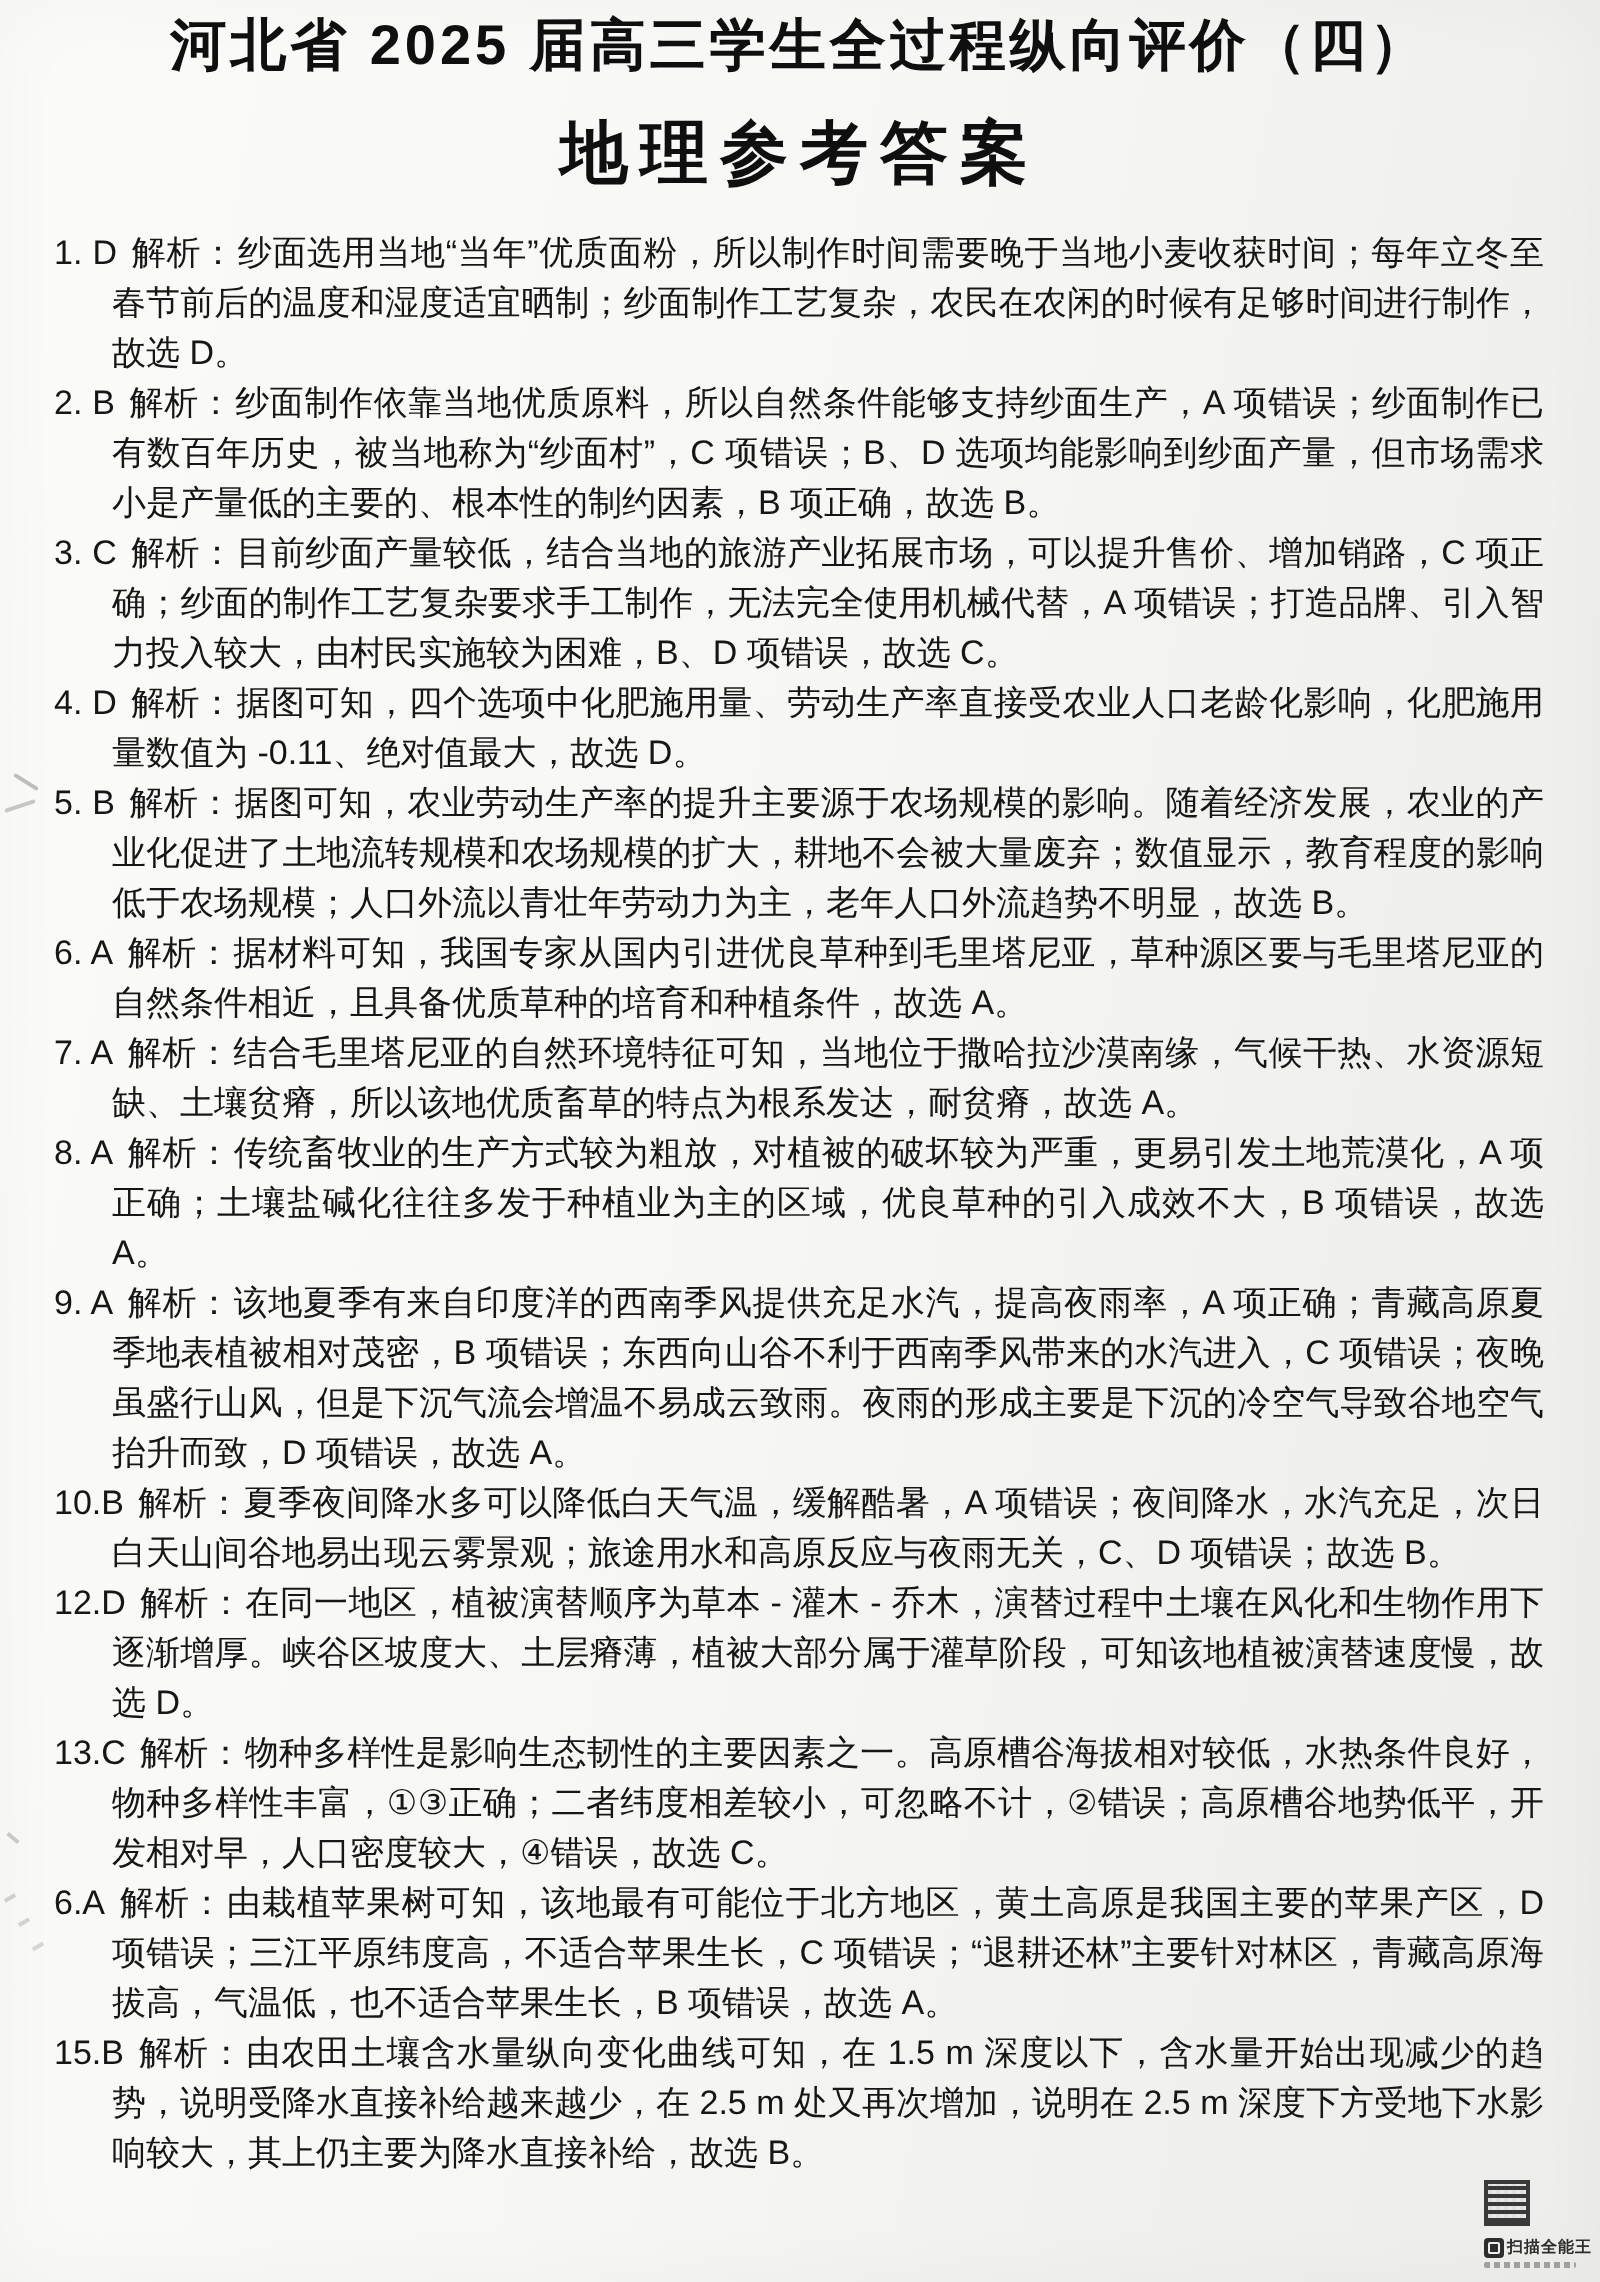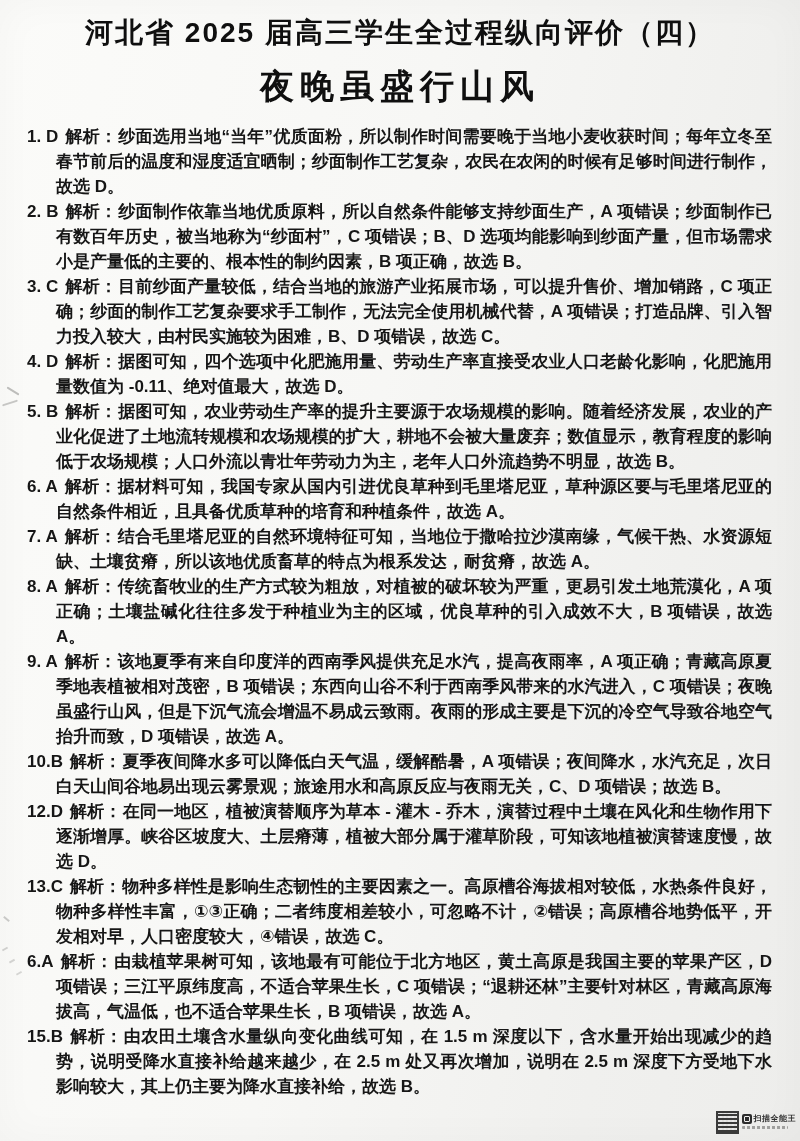--- a/index.html
+++ b/index.html
@@ -15,38 +15,38 @@
     overflow:hidden;
     color:#141414;
     background:linear-gradient(100deg,#fbfbf9 0%,#f7f7f5 45%,#f0f0ee 78%,#ededeb 100%);
     box-shadow:inset 0 0 40px rgba(0,0,0,0.03);
   }
   .doc-title{
     text-align:center;
     font-size:28px;
     font-weight:800;
     letter-spacing:2px;
-    padding-top:14px;
+    padding-top:4px;
     color:#0f0f0f;
   }
   .doc-subtitle{
     text-align:center;
     font-size:34px;
     font-weight:800;
     letter-spacing:6px;
     margin-top:12px;
     color:#0f0f0f;
   }
   .items{
     margin:14px 28px 0 27px;
   }
   .item{
     font-size:17px;
     line-height:25px;
-    font-weight:700;
+    font-weight:400;
     text-align:justify;
     padding-left:29px;
     text-indent:-29px;
     color:#161616;
   }
   .item-prefix{margin-right:7px;white-space:pre;}
   .item-label{margin-right:1px;}
   
   .pencil{position:absolute;pointer-events:none;}
   .pencil-1{left:0;top:386px;width:22px;height:34px;}
@@ -70,20 +70,21 @@
   }
   
   .watermark{
     position:absolute;
     right:4px;
     bottom:7px;
     display:flex;
     align-items:flex-start;
     gap:3px;
     opacity:.92;
+    flex-direction:column;
   }
   .wm-qr{
     width:23px;height:23px;
     background:
       repeating-linear-gradient(0deg,#2b2b2b 0 2px,rgba(255,255,255,.85) 2px 4px),
       repeating-linear-gradient(90deg,#2b2b2b 0 2px,#6a6a6a 2px 4px);
     border:2px solid #2b2b2b;
     box-sizing:border-box;
   }
   .wm-right{display:flex;flex-direction:column;gap:2px;padding-top:2px;}
@@ -111,21 +112,21 @@
     border-radius:1px;
   }
 </style>
 </head>
 <body>
 
 <div class="page">
 
   <div class="doc-title">河北省 2025 届高三学生全过程纵向评价（四）</div>
 
-  <div class="doc-subtitle">夜晚虽盛行山风</div>
+  <div class="doc-subtitle">地理参考答案</div>
 
   <div class="items" id="items-list">
       <div class="item">
       <span class="item-prefix">1. D</span><span class="item-label">解析：</span><span class="item-text">纱面选用当地“当年”优质面粉，所以制作时间需要晚于当地小麦收获时间；每年立冬至春节前后的温度和湿度适宜晒制；纱面制作工艺复杂，农民在农闲的时候有足够时间进行制作，故选 D。</span>
     </div>
       <div class="item">
       <span class="item-prefix">2. B</span><span class="item-label">解析：</span><span class="item-text">纱面制作依靠当地优质原料，所以自然条件能够支持纱面生产，A 项错误；纱面制作已有数百年历史，被当地称为“纱面村”，C 项错误；B、D 选项均能影响到纱面产量，但市场需求小是产量低的主要的、根本性的制约因素，B 项正确，故选 B。</span>
     </div>
       <div class="item">
       <span class="item-prefix">3. C</span><span class="item-label">解析：</span><span class="item-text">目前纱面产量较低，结合当地的旅游产业拓展市场，可以提升售价、增加销路，C 项正确；纱面的制作工艺复杂要求手工制作，无法完全使用机械代替，A 项错误；打造品牌、引入智力投入较大，由村民实施较为困难，B、D 项错误，故选 C。</span>

